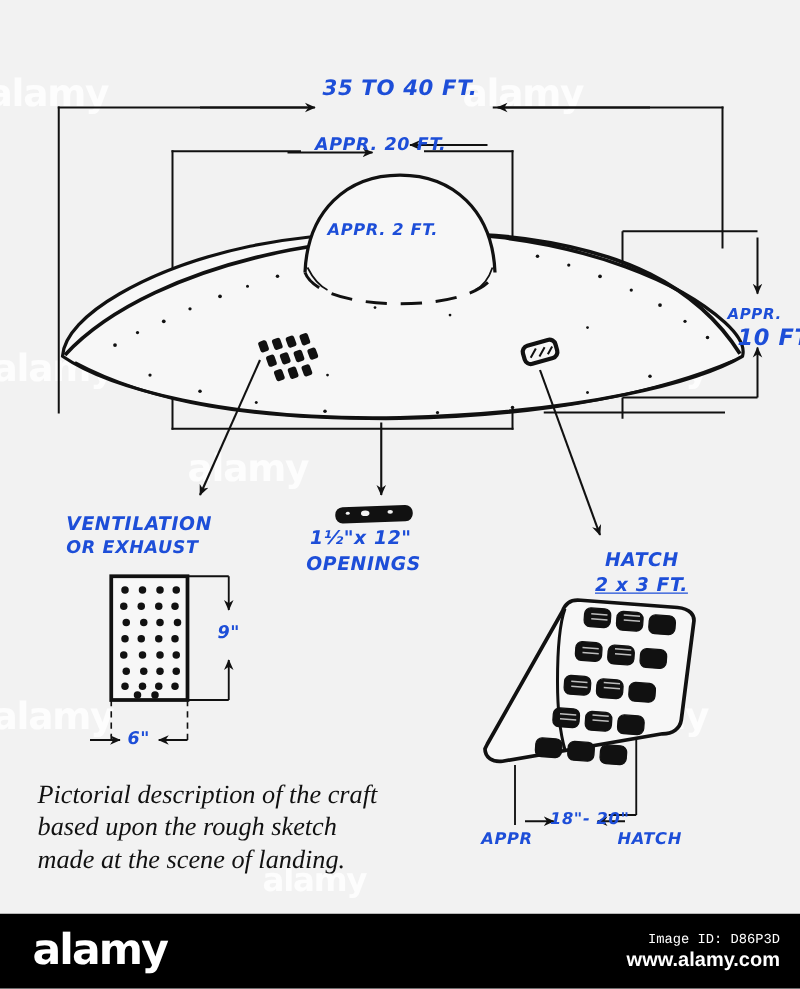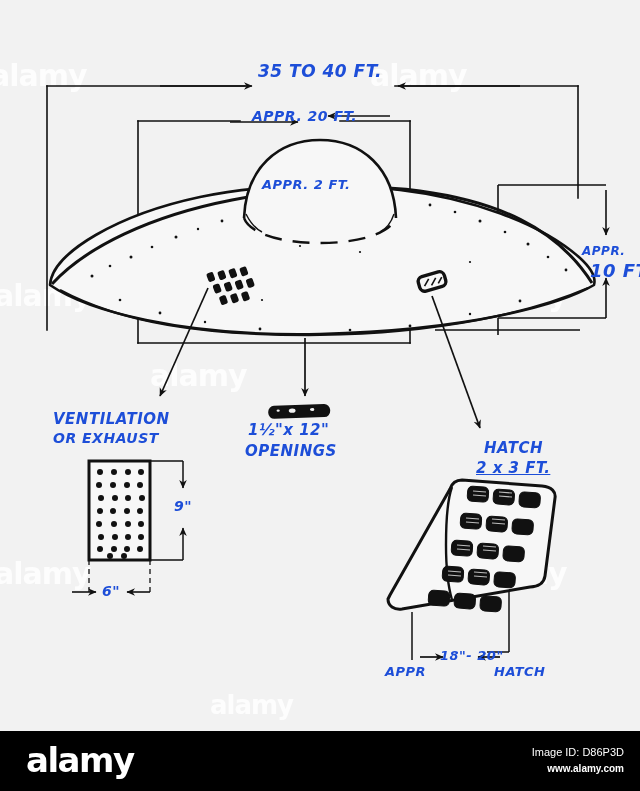--- a/index.html
+++ b/index.html
@@ -17,24 +17,24 @@
 
   #art{position:absolute;left:0;top:0;width:640px;height:731px;}
 
   
   #footer{position:absolute;left:0;top:731px;width:640px;height:60px;
           background:#000;}
   #alamy-logo{position:absolute;left:26px;top:12px;color:#fff;
         font-family:"DejaVu Sans",sans-serif;font-weight:700;
         font-size:34px;letter-spacing:-1.5px;line-height:34px;}
   #imgid{position:absolute;right:16px;top:14px;color:#fff;
-        font-family:Liberation Sans, sans-serif;font-size:11px;
+        font-family:Liberation Mono, monospace;font-size:11px;
         text-align:center;line-height:15px;}
   #wwwlink{position:absolute;right:16px;top:30px;color:#fff;
-        font-family:"Liberation Sans",sans-serif;font-size:10px;
+        font-family:"Liberation Sans",sans-serif;font-size:16px;
         font-weight:700;text-align:right;line-height:15px;}
 
   
   .hand{position:absolute;font-family:"DejaVu Sans",sans-serif;
         font-weight:700;font-style:italic;color:#1d4ed8;
         letter-spacing:.5px;white-space:nowrap;}
 
   
   #caption{position:absolute;left:30px;top:622px;width:330px;
            font-family:"Liberation Serif",serif;font-style:italic;
@@ -318,19 +318,24 @@
   <div class="hand" style="left:484px;top:439px;font-size:15px;">HATCH</div>
   <div class="hand" style="left:476px;top:459px;font-size:15px;text-decoration:underline;">2 x 3 FT.</div>
 
   <div class="hand" style="left:174px;top:498px;font-size:14px;">9"</div>
   <div class="hand" style="left:102px;top:583px;font-size:14px;">6"</div>
 
   <div class="hand" style="left:385px;top:664px;font-size:13px;">APPR</div>
   <div class="hand" style="left:440px;top:648px;font-size:13px;">18"- 20"</div>
   <div class="hand" style="left:494px;top:664px;font-size:13px;">HATCH</div>
 
+  <div id="caption">
+    <div>Pictorial description of the craft</div>
+    <div>based upon the rough sketch</div>
+    <div>made at the scene of landing.</div>
+  </div>
 </div>
 
 <div id="footer">
   <div id="alamy-logo">alamy</div>
   <div id="imgid">Image ID: D86P3D</div>
   <div id="wwwlink">www.alamy.com</div>
 </div>
 
 </body></html>

